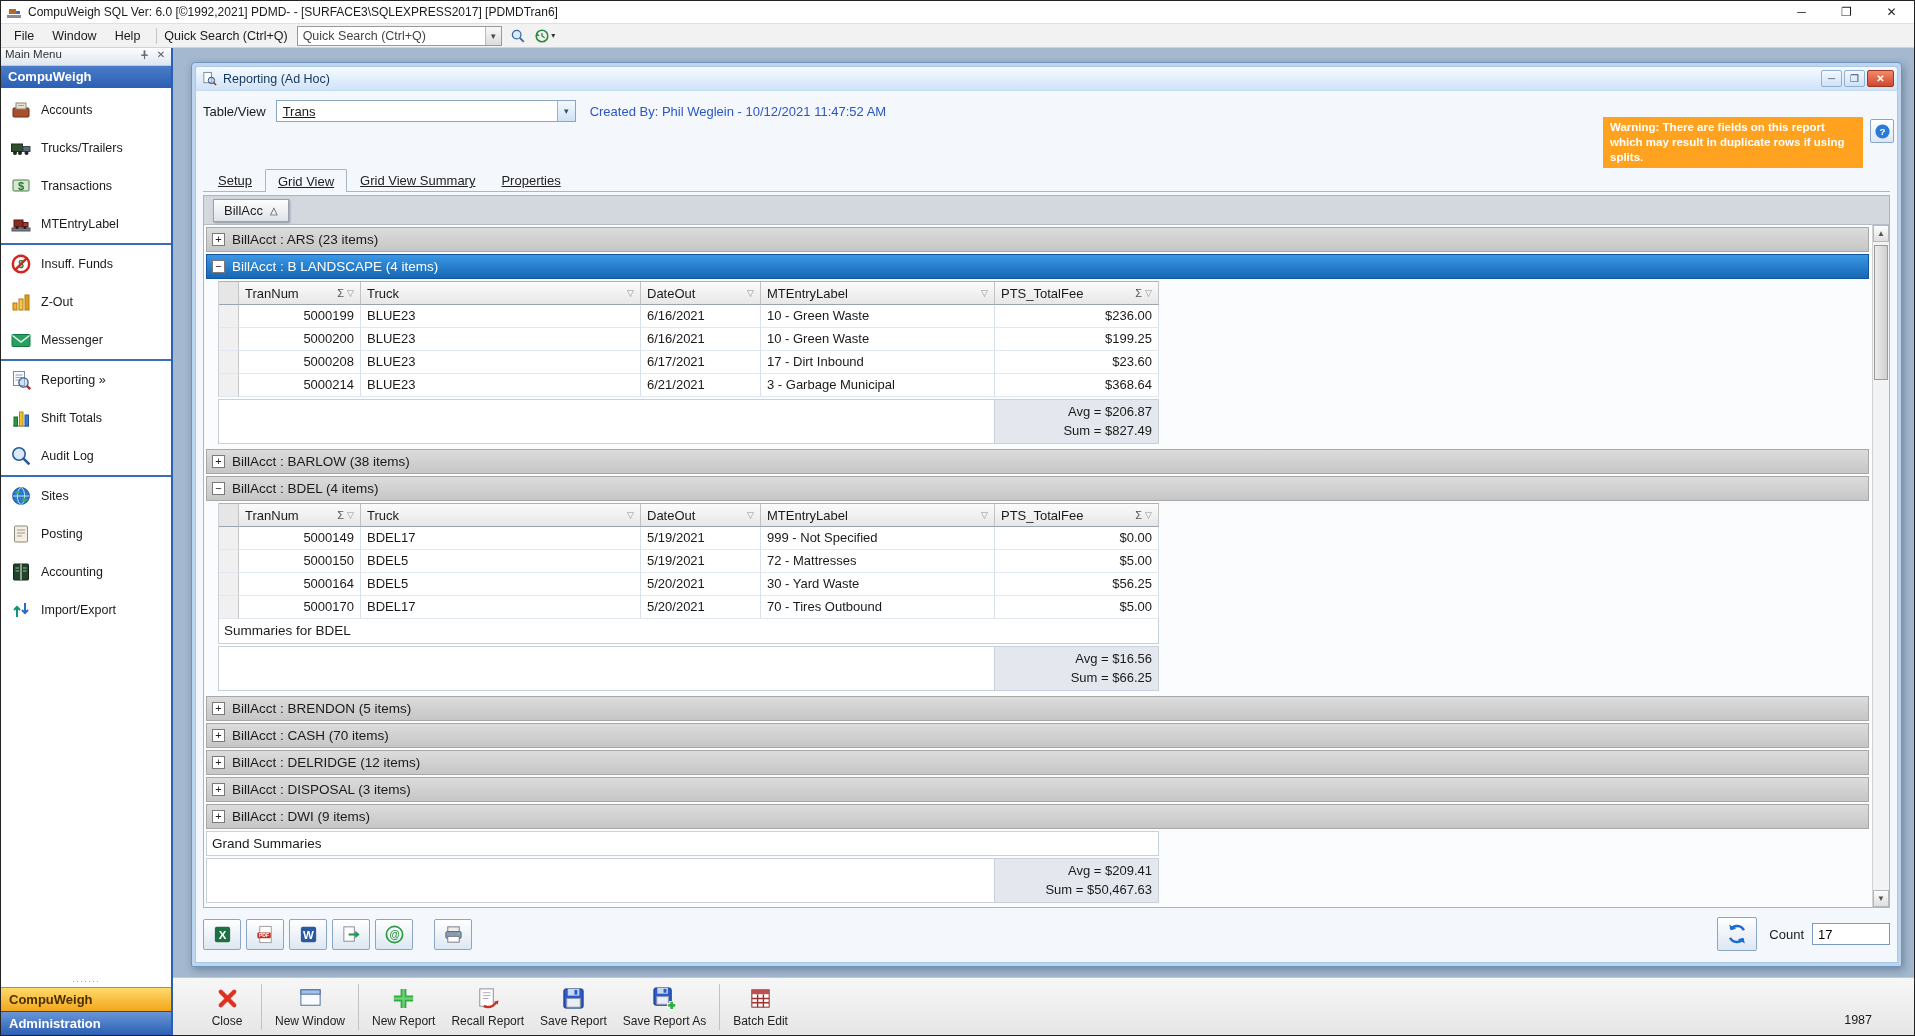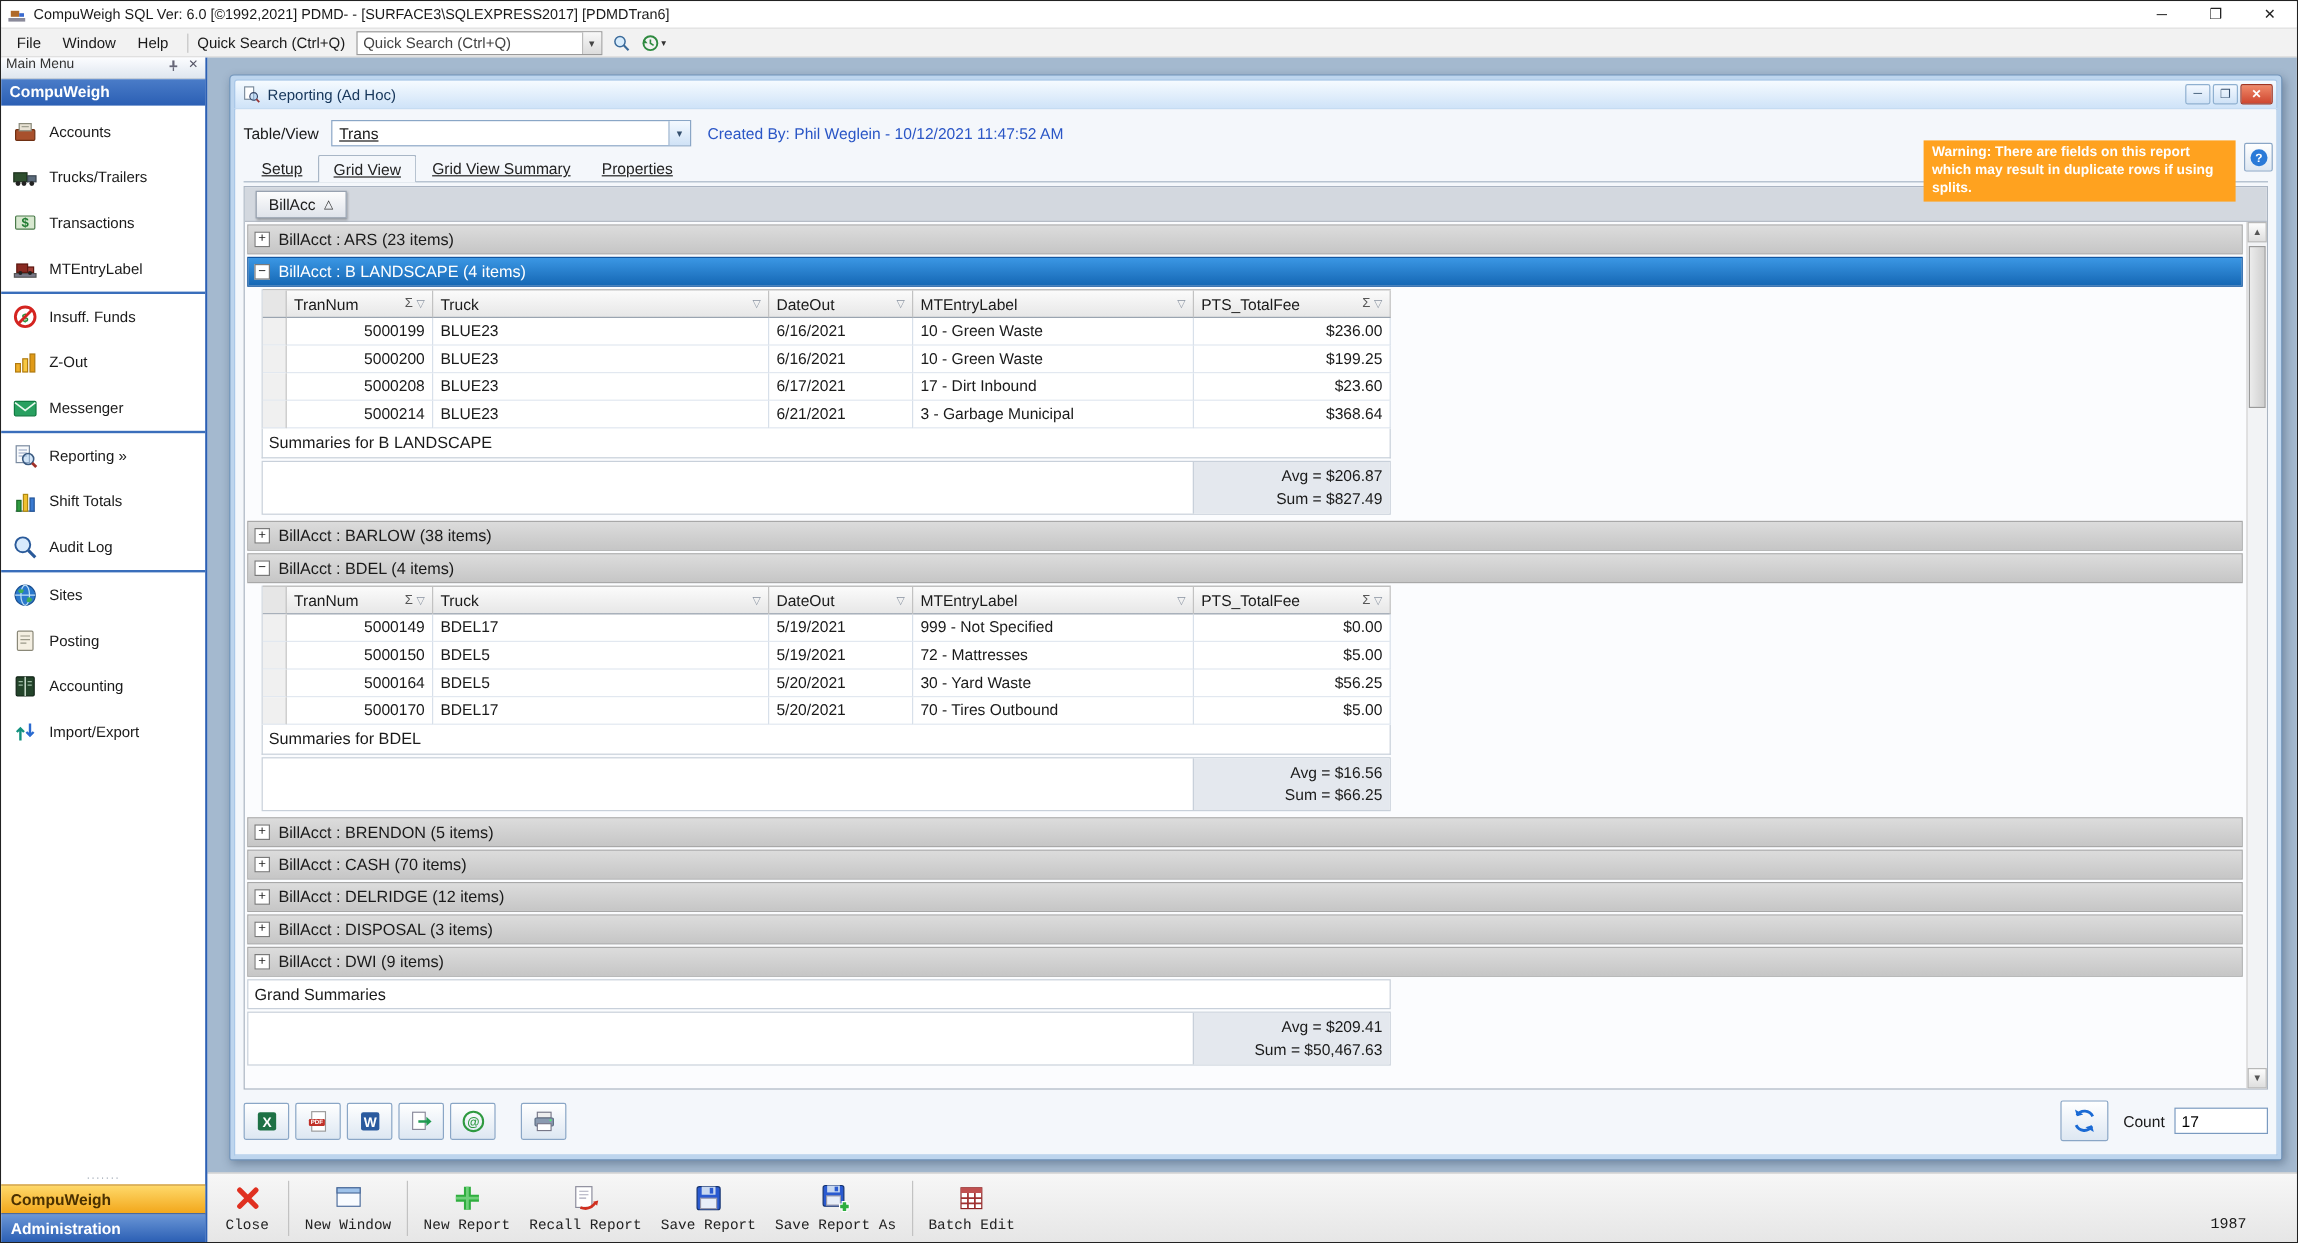--- a/index.html
+++ b/index.html
@@ -60,21 +60,21 @@
   .cwc-close { width: 27px; background: linear-gradient(#f08a6a,#cf4730); border-color: #a03420; color: #fff; font-weight: bold; }
   .child-body { flex: 1; position: relative; background: #f4f7fb; border: 1px solid #aac8e8; border-top: 1px solid #c6dcf2; padding: 5px 7px 6px; display: flex; flex-direction: column; min-height: 0; }
 
   .row1 { height: 30px; flex: 0 0 auto; display: flex; align-items: center; gap: 10px; }
   .tv-label { font-size: 13px; }
   .tv-combo { width: 300px; height: 22px; border: 1px solid #8aa6c6; background: #fff; display: flex; align-items: center; }
   .tv-value { flex: 1; padding: 0 6px; font-size: 13px; text-decoration: underline; }
   .tv-arrow { width: 18px; height: 100%; background: linear-gradient(#f4f9ff,#cfe2f6); border-left: 1px solid #9ab4d0; display: flex; align-items: center; justify-content: center; font-size: 9px; color: #35506e; }
   .created-by { color: #2a56c6; font-size: 13px; margin-left: 4px; white-space: nowrap; }
 
-  .tabs { height: 26px; flex: 0 0 auto; display: flex; align-items: flex-end; border-bottom: 1px solid #a8b6c6; padding-left: 2px; }
+  .tabs { height: 26px; flex: 0 0 auto; display: flex; align-items: flex-end; border-bottom: 1px solid #a8b6c6; padding-left: 2px; margin-top: 40px; }
   .tab { padding: 4px 12px 3px; font-size: 13px; color: #222; border: 1px solid transparent; border-bottom: none; white-space: nowrap; }
   .tab .tab-label { text-decoration: underline; }
   .tab.active { background: #f4f7fb; border-color: #a8b6c6; border-radius: 2px 2px 0 0; position: relative; top: 1px; }
 
   .warning { position: absolute; top: 26px; right: 34px; width: 260px; background: var(--warning_bg, #ffa21f); color: #fff; font-weight: bold; font-size: 11.5px; line-height: 1.3; padding: 3px 7px; z-index: 5; }
   .help-btn { position: absolute; top: 28px; right: 3px; width: 24px; height: 24px; border: 1px solid #8aa6c6; background: linear-gradient(#ffffff,#dde7f2); display: flex; align-items: center; justify-content: center; border-radius: 2px; z-index: 5; }
   .help-btn svg { width: 17px; height: 17px; }
 
   
   .grid-outer { flex: 1; margin-top: 3px; border: 1px solid #aab4c2; display: flex; flex-direction: column; min-height: 0; background: #fbfcfe; }
@@ -119,21 +119,21 @@
   .exp-btn { width: 38px; height: 31px; border: 1px solid #8aa6c6; background: linear-gradient(#ffffff,#dde7f2); display: inline-flex; align-items: center; justify-content: center; border-radius: 2px; }
   .exp-btn.gap { margin-left: 16px; }
   .exp-ic svg { width: 21px; height: 21px; display: block; }
   .flex-sp { flex: 1; }
   .refresh-btn { width: 40px; height: 34px; border: 1px solid #8aa6c6; background: linear-gradient(#ffffff,#dde7f2); display: inline-flex; align-items: center; justify-content: center; border-radius: 2px; }
   .refresh-btn svg { width: 24px; height: 24px; }
   .count-label { margin: 0 8px 0 12px; font-size: 13px; }
   .count-input { width: 78px; height: 22px; border: 1px solid #7a9ac0; font: 13px "Liberation Sans", sans-serif; padding: 0 5px; }
 
   
-  .toolbar { height: 58px; flex: 0 0 auto; position: relative; display: flex; align-items: flex-start; background: linear-gradient(#f7f7f7,#e6e6e6); border-top: 1px solid #c6c6c6; padding-left: 4px; font-family: Liberation Mono, monospace; }
+  .toolbar { height: 58px; flex: 0 0 auto; position: relative; display: flex; align-items: flex-start; background: linear-gradient(#f7f7f7,#e6e6e6); border-top: 1px solid #c6c6c6; padding-left: 25px; }
   .tb-row { display: flex; align-items: center; height: 100%; }
   .tb-btn { min-width: 58px; padding: 0 8px; height: 54px; display: flex; flex-direction: column; align-items: center; justify-content: center; gap: 3px; }
   .tb-ic svg { width: 25px; height: 25px; display: block; }
   .tb-label { font-size: 12px; color: #222; white-space: nowrap; }
   .tb-sep { width: 1px; height: 46px; background: #c2c2c2; margin: 0 5px; }
   .page-num { position: absolute; right: 42px; bottom: 8px; font-size: 12.5px; }
 
   
   .statusbar { height: 24px; flex: 0 0 auto; display: flex; align-items: stretch; background: #f2f2f2; border-top: 1px solid #ccc; font-size: 12.5px; }
   .sb-fill { flex: 1; }
@@ -483,21 +483,20 @@
                       </div>
                       <div class="tr data-row">
                         <span class="cell ind"></span>
                         <span class="cell c0 right">5000214</span>
                         <span class="cell c1">BLUE23</span>
                         <span class="cell c2">6/21/2021</span>
                         <span class="cell c3">3 - Garbage Municipal</span>
                         <span class="cell c4 right">$368.64</span>
                       </div>
                     </div>
-                    <div class="summary-label">Summaries for B LANDSCAPE</div>
                     <div class="summary-block">
                       <div class="summary-cell">
                         <div class="sum-line">Avg = $206.87</div>
                         <div class="sum-line">Sum = $827.49</div>
                       </div>
                     </div>
                     <div class="group-row">
                       <span class="expand-box">+</span>
                       <span class="group-label">BillAcct : BARLOW (38 items)</span>
                     </div>

